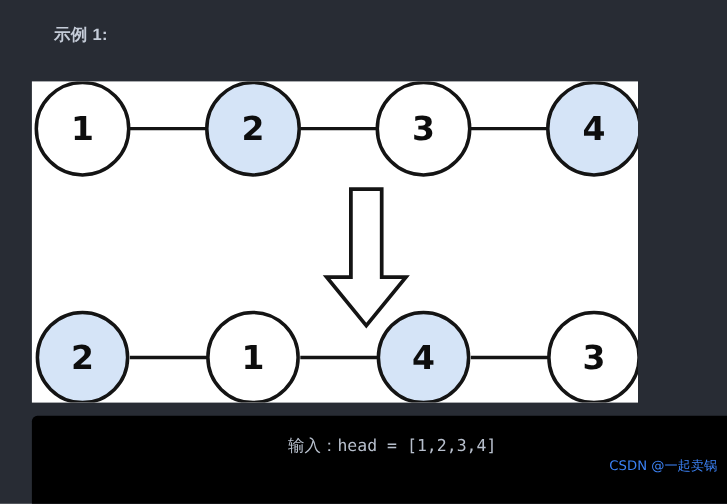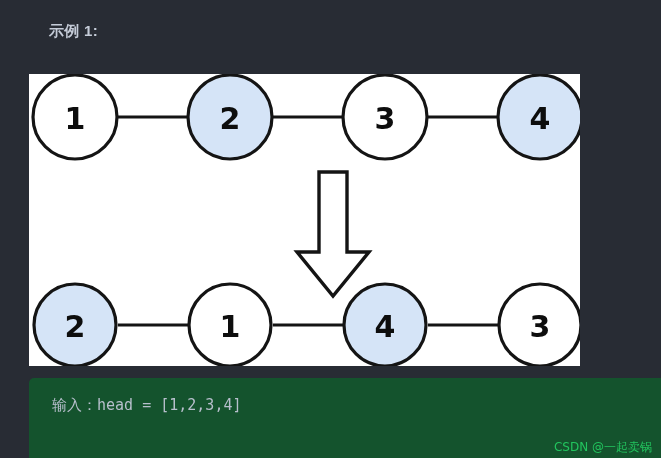--- a/index.html
+++ b/index.html
@@ -87,24 +87,24 @@
     font-size: 15px;
     line-height: 24px;
     color: #b7bfcc;
     white-space: pre;
   }
 
   
   #watermark {
     position: absolute;
     right: 9px;
-    bottom: 2px;
+    bottom: 26px;
     font-family: "DejaVu Sans", "Liberation Sans", sans-serif;
     font-size: 12px;
-    color: #22c55e;
+    color: #3b82f6;
     white-space: nowrap;
   }
 </style>
 </head>
 <body style="background: rgb(40, 44, 52);">
 
 <div id="example-title">示例 1:</div>
 
 <div id="diagram-panel">
   <svg id="diagram-svg" viewBox="0 0 551 292" xmlns="http://www.w3.org/2000/svg">
@@ -144,17 +144,17 @@
       <circle class="node-circle" id="n-b3" cx="511" cy="251" r="41" fill="#ffffff"></circle>
 
       <text class="node-label" x="46" y="252">2</text>
       <text class="node-label" x="201" y="252">1</text>
       <text class="node-label" x="356" y="252">4</text>
       <text class="node-label" x="511" y="252">3</text>
     </g>
   </svg>
 </div>
 
-<div id="code-block" style="background: #14532d;">
+<div id="code-block" style="background: #000000; text-align: center;">
   <div class="code-line">输入：head = [1,2,3,4]</div>
 </div>
 
 <div id="watermark">CSDN @一起卖锅</div>
 
 </body></html>

